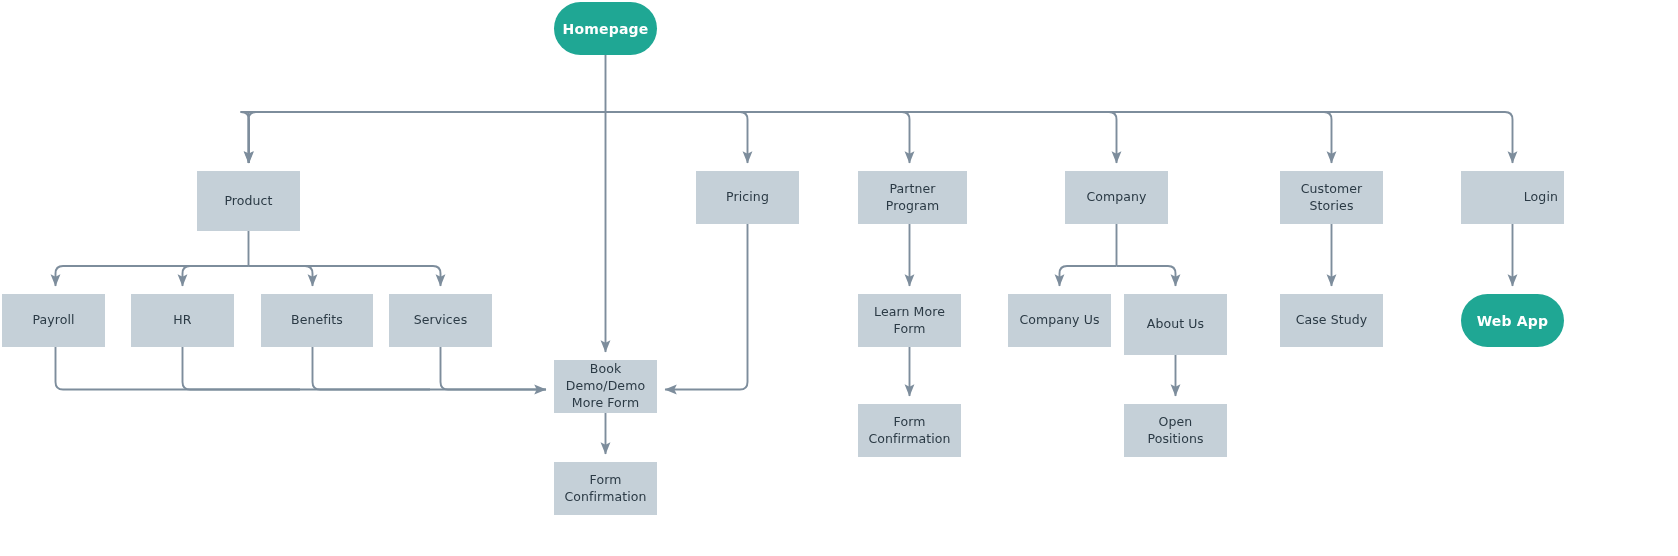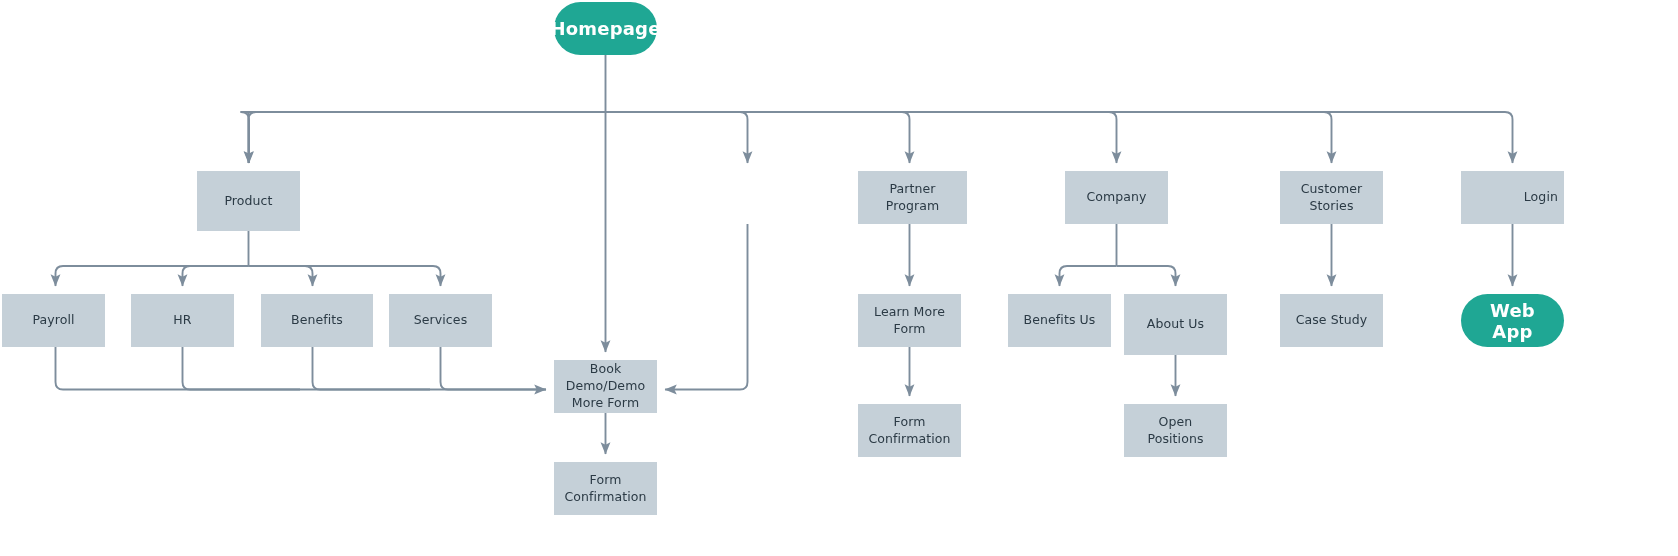--- a/index.html
+++ b/index.html
@@ -1,21 +1,21 @@
 <!DOCTYPE html>
 <html><head>
 <meta charset="utf-8">
 <style>
   html,body{margin:0;padding:0;background:#ffffff;}
   body{font-family:"DejaVu Sans","Liberation Sans",sans-serif;}
   #canvas{position:relative;width:1678px;height:556px;background:#ffffff;overflow:hidden;}
   svg.edges{position:absolute;left:0;top:0;width:1678px;height:556px;}
   .node{position:absolute;display:flex;align-items:center;justify-content:center;text-align:center;box-sizing:border-box;}
   .node.box{background:#c5d0d8;color:#2b3a45;font-size:12.5px;line-height:1.35;letter-spacing:.1px;}
-  .node.pill{background:#1fa794;color:#ffffff;font-size:18px;font-weight:bold;letter-spacing:.2px;border-radius:999px;}
+  .node.pill{background:#1fa794;color:#ffffff;font-size:14px;font-weight:bold;letter-spacing:.2px;border-radius:999px;}
   .node .lbl{padding:0 6px;}
 </style>
 </head>
 <body>
 
 <div id="canvas">
   <svg class="edges" viewBox="0 0 1678 556">
     <defs>
       <marker id="arrow" markerWidth="9" markerHeight="9" refX="6.2" refY="3" orient="auto" markerUnits="strokeWidth">
         <path d="M0,0.4 L6.4,3 L0,5.6 L1.3,3 Z" fill="#7d8d9c"></path>
@@ -66,20 +66,23 @@
       <path d="M1512.5,224 L1512.5,286" marker-end="url(#arrow)"></path>
     </g>
   </svg>
 
   <div class="node pill" style="left:554px;top:2px;width:103px;height:53px;">
     <span class="lbl">Homepage</span>
   </div>
   <div class="node box" style="left:197px;top:171px;width:103px;height:60px;">
     <span class="lbl">Product</span>
   </div>
+  <div class="node box" style="left:696px;top:171px;width:103px;height:53px;">
+    <span class="lbl">Pricing</span>
+  </div>
   <div class="node box" style="left:858px;top:171px;width:109px;height:53px;">
     <span class="lbl">Partner Program</span>
   </div>
   <div class="node box" style="left:1280px;top:171px;width:103px;height:53px;">
     <span class="lbl">Customer Stories</span>
   </div>
   <div class="node box" style="left:1065px;top:171px;width:103px;height:53px;">
     <span class="lbl">Company</span>
   </div>
   <div class="node box" style="left:1461px;top:171px;width:103px;height:53px;justify-content:flex-end;">
@@ -95,29 +98,29 @@
   <div class="node box" style="left:261px;top:294px;width:112px;height:53px;">
     <span class="lbl">Benefits</span>
   </div>
   <div class="node box" style="left:389px;top:294px;width:103px;height:53px;">
     <span class="lbl">Services</span>
   </div>
   <div class="node box" style="left:858px;top:294px;width:103px;height:53px;">
     <span class="lbl">Learn More Form</span>
   </div>
   <div class="node box" style="left:1008px;top:294px;width:103px;height:53px;">
-    <span class="lbl">Benefits Us</span>
+    <span class="lbl">Company Us</span>
   </div>
   <div class="node box" style="left:1124px;top:294px;width:103px;height:61px;">
     <span class="lbl">About Us</span>
   </div>
   <div class="node box" style="left:1280px;top:294px;width:103px;height:53px;">
     <span class="lbl">Case Study</span>
   </div>
-  <div class="node pill" style="left:1461px;top:294px;width:103px;height:53px;justify-content:flex-end;">
+  <div class="node pill" style="left:1461px;top:294px;width:103px;height:53px;">
     <span class="lbl">Web App</span>
   </div>
 
   <div class="node box" style="left:554px;top:360px;width:103px;height:53px;">
     <span class="lbl">Book Demo/Demo More Form</span>
   </div>
   <div class="node box" style="left:554px;top:462px;width:103px;height:53px;">
     <span class="lbl">Form Confirmation</span>
   </div>
   <div class="node box" style="left:858px;top:404px;width:103px;height:53px;">

